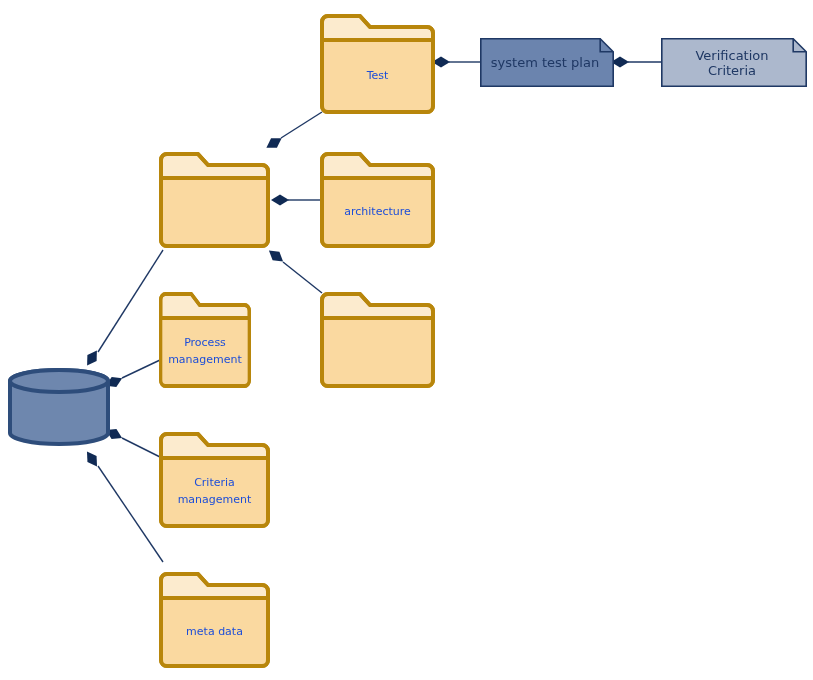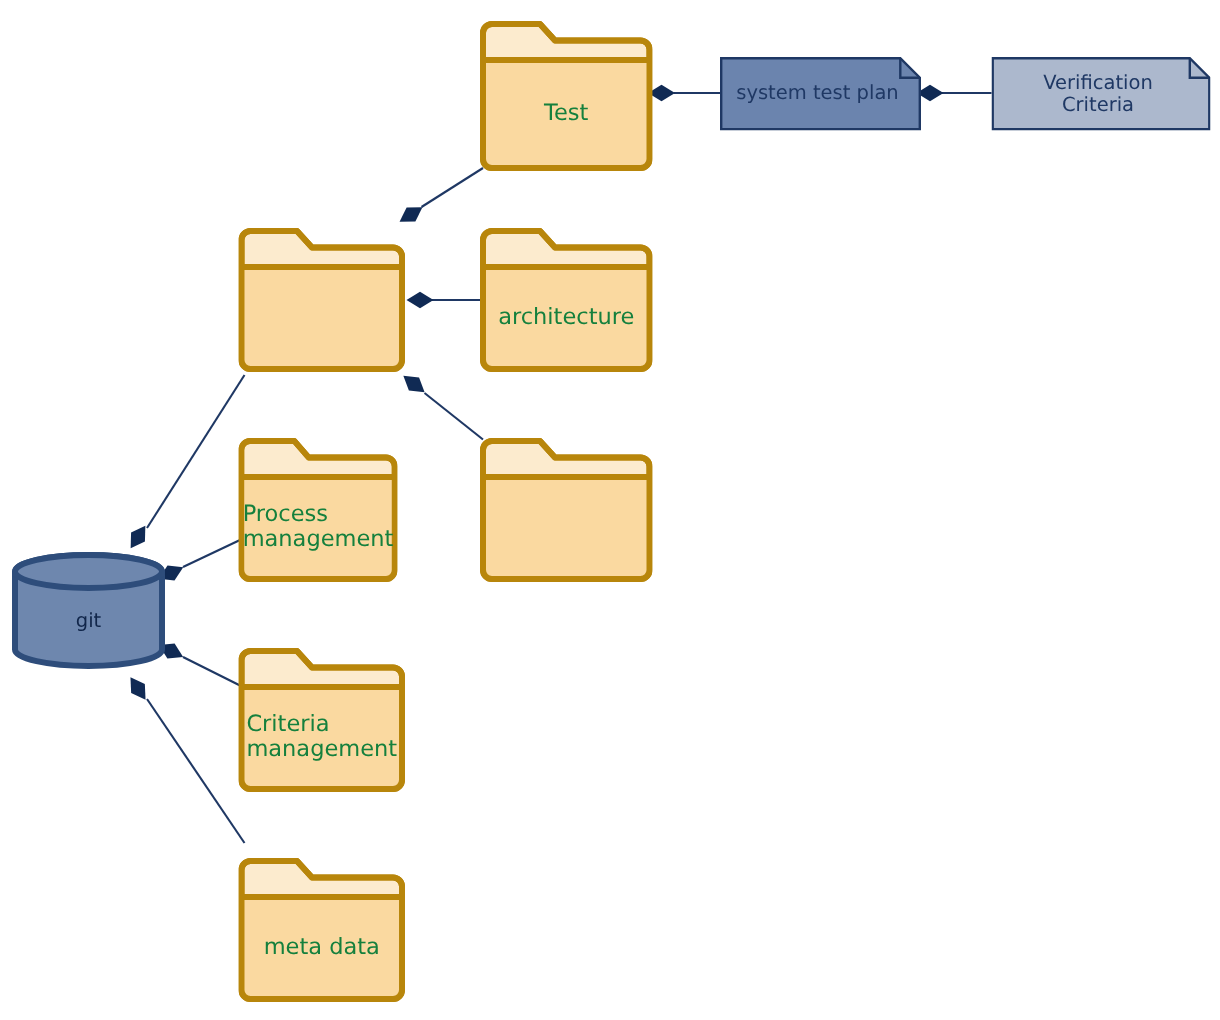--- a/index.html
+++ b/index.html
@@ -48,23 +48,24 @@
   }
   .folder .folder-label {
     position: absolute;
     left: 0;
     right: 0;
     top: 22px;
     bottom: 0;
     display: flex;
     align-items: center;
     justify-content: center;
-    font-size: 15px;
+    text-align: center;
+    font-size: 11px;
     line-height: 17px;
-    color: #15803d;
+    color: #1d4ed8;
     white-space: pre-line;
     padding: 0 6px;
     box-sizing: border-box;
   }
 
   
   .database {
     position: absolute;
     box-sizing: border-box;
   }
@@ -181,21 +182,21 @@
       </div>
       <div class="folder" style="left: 320px; top: 152px; width: 115px; height: 96px;">
         <svg class="folder-svg" viewBox="0 0 115 96" preserveAspectRatio="none">
           <path d="M 8 2 L 40 2 L 50 13 L 107 13 A 6 6 0 0 1 113 19 L 113 88 A 6 6 0 0 1 107 94 L 8 94 A 6 6 0 0 1 2 88 L 2 8 A 6 6 0 0 1 8 2 Z" fill="#FCEBCE" stroke="#B8860B" stroke-width="4" stroke-linejoin="round"></path>
           <path d="M 2 26 L 113 26 L 113 88 A 6 6 0 0 1 107 94 L 8 94 A 6 6 0 0 1 2 88 Z" fill="#FAD9A0" stroke="none"></path>
           <line x1="2" y1="26" x2="113" y2="26" stroke="#B8860B" stroke-width="4"></line>
           <path d="M 8 2 L 40 2 L 50 13 L 107 13 A 6 6 0 0 1 113 19 L 113 88 A 6 6 0 0 1 107 94 L 8 94 A 6 6 0 0 1 2 88 L 2 8 A 6 6 0 0 1 8 2 Z" fill="none" stroke="#B8860B" stroke-width="4" stroke-linejoin="round"></path>
         </svg>
         <div class="folder-label">architecture</div>
       </div>
-      <div class="folder" style="left: 159px; top: 292px; width: 106px; height: 96px;">
+      <div class="folder" style="left: 159px; top: 292px; width: 92px; height: 96px;">
         <svg class="folder-svg" viewBox="0 0 111 96" preserveAspectRatio="none">
           <path d="M 8 2 L 39 2 L 49 13 L 103 13 A 6 6 0 0 1 109 19 L 109 88 A 6 6 0 0 1 103 94 L 8 94 A 6 6 0 0 1 2 88 L 2 8 A 6 6 0 0 1 8 2 Z" fill="#FCEBCE" stroke="#B8860B" stroke-width="4" stroke-linejoin="round"></path>
           <path d="M 2 26 L 109 26 L 109 88 A 6 6 0 0 1 103 94 L 8 94 A 6 6 0 0 1 2 88 Z" fill="#FAD9A0" stroke="none"></path>
           <line x1="2" y1="26" x2="109" y2="26" stroke="#B8860B" stroke-width="4"></line>
           <path d="M 8 2 L 39 2 L 49 13 L 103 13 A 6 6 0 0 1 109 19 L 109 88 A 6 6 0 0 1 103 94 L 8 94 A 6 6 0 0 1 2 88 L 2 8 A 6 6 0 0 1 8 2 Z" fill="none" stroke="#B8860B" stroke-width="4" stroke-linejoin="round"></path>
         </svg>
         <div class="folder-label">Process
 management</div>
       </div>
       <div class="folder" style="left: 320px; top: 292px; width: 115px; height: 96px;">
@@ -223,21 +224,20 @@
           <line x1="2" y1="26" x2="109" y2="26" stroke="#B8860B" stroke-width="4"></line>
           <path d="M 8 2 L 39 2 L 49 13 L 103 13 A 6 6 0 0 1 109 19 L 109 88 A 6 6 0 0 1 103 94 L 8 94 A 6 6 0 0 1 2 88 L 2 8 A 6 6 0 0 1 8 2 Z" fill="none" stroke="#B8860B" stroke-width="4" stroke-linejoin="round"></path>
         </svg>
         <div class="folder-label">meta data</div>
       </div>
       <div class="database" style="left: 8px; top: 368px; width: 102px; height: 78px;">
         <svg class="db-svg" viewBox="0 0 102 78" preserveAspectRatio="none">
           <path d="M 2 13 A 49 11 0 0 1 100 13 L 100 65 A 49 11 0 0 1 2 65 Z" fill="#6E87AE" stroke="#2E4D7B" stroke-width="4" stroke-linejoin="round"></path>
           <ellipse cx="51" cy="13" rx="49" ry="11" fill="#6E87AE" stroke="#2E4D7B" stroke-width="4"></ellipse>
         </svg>
-        <div class="db-label">git</div>
       </div>
       <div class="note" style="left: 480px; top: 38px; width: 134px; height: 49px;">
         <svg class="note-svg" viewBox="0 0 134 49" preserveAspectRatio="none">
           <path d="M 0.8 0.8 L 120.19999999999999 0.8 L 133.2 13.8 L 133.2 48.2 L 0.8 48.2 Z" fill="#6B84AE" stroke="#1F3864" stroke-width="1.6" stroke-linejoin="miter"></path>
           <path d="M 120.19999999999999 0.8 L 120.19999999999999 13.8 L 133.2 13.8" fill="none" stroke="#1F3864" stroke-width="1.6"></path>
         </svg>
         <div class="note-label">system test plan</div>
       </div>
       <div class="note" style="left: 661px; top: 38px; width: 146px; height: 49px;">
         <svg class="note-svg" viewBox="0 0 146 49" preserveAspectRatio="none">

